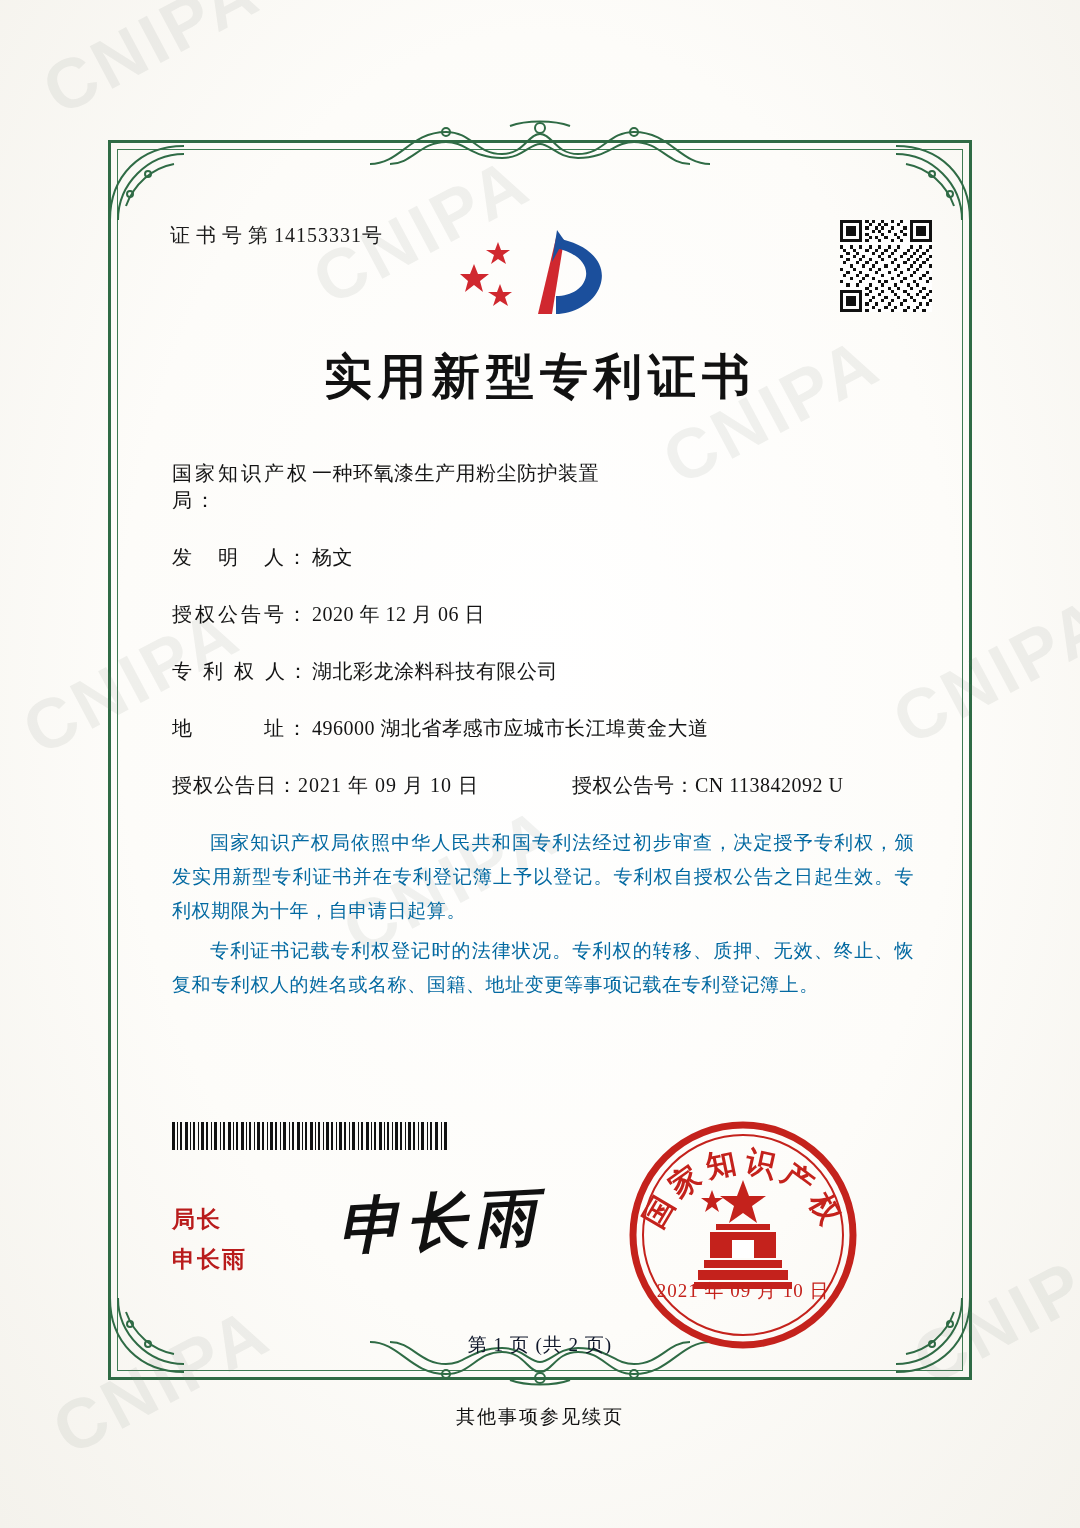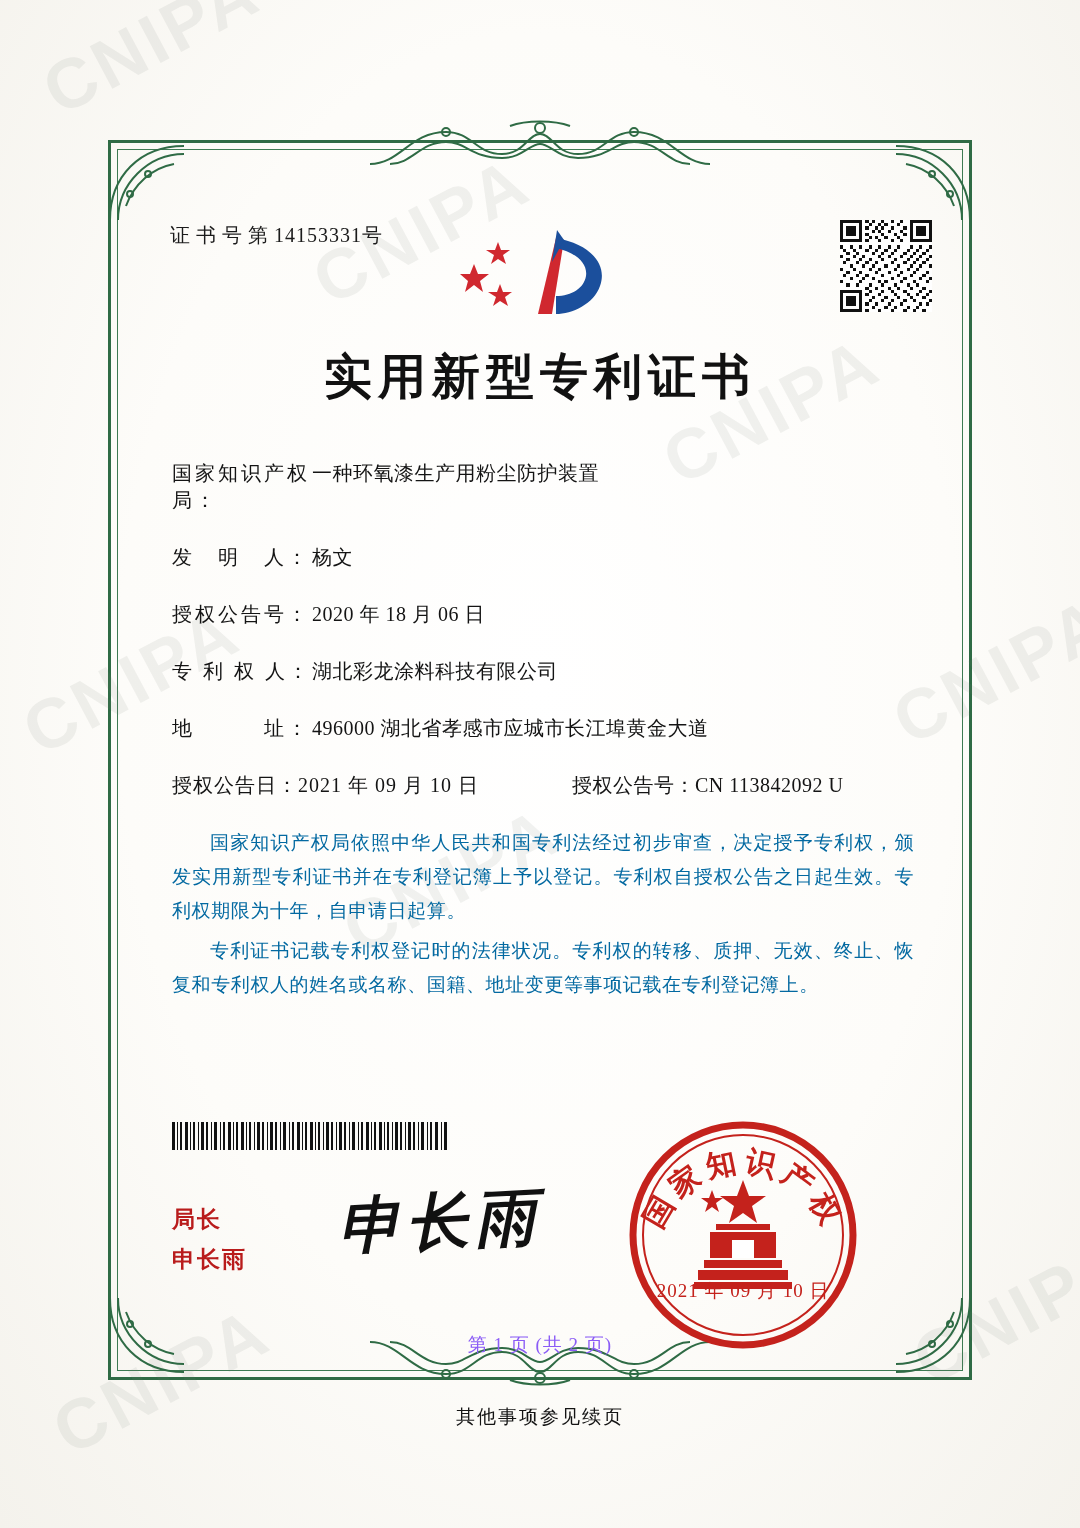--- a/index.html
+++ b/index.html
@@ -214,21 +214,21 @@
     color: #c4221c;
     letter-spacing: 1px;
     z-index: 8;
   }
   .page-num {
     position: absolute;
     left: 0; right: 0;
     top: 1192px;
     text-align: center;
     font-size: 19px;
-    color: #8b5cf6;
+    color: #0f172a;
     letter-spacing: 1px;
   }
   .footnote {
     position: absolute;
     left: 0; right: 0;
     top: 1404px;
     text-align: center;
     font-size: 19px;
     color: #141414;
     letter-spacing: 2px;
@@ -551,21 +551,21 @@
       <div class="field-row">
         <div class="f-label sp3">国家知识产权局：</div>
         <div class="f-value">一种环氧漆生产用粉尘防护装置</div>
       </div>
       <div class="field-row">
         <div class="f-label sp3">发　明　人：</div>
         <div class="f-value">杨文</div>
       </div>
       <div class="field-row">
         <div class="f-label sp3">授权公告号：</div>
-        <div class="f-value">2020 年 18 月 06 日</div>
+        <div class="f-value">2020 年 12 月 06 日</div>
       </div>
       <div class="field-row">
         <div class="f-label sp3">专 利 权 人：</div>
         <div class="f-value">湖北彩龙涂料科技有限公司</div>
       </div>
       <div class="field-row">
         <div class="f-label sp3">地　　　址：</div>
         <div class="f-value">496000 湖北省孝感市应城市长江埠黄金大道</div>
       </div>
 

